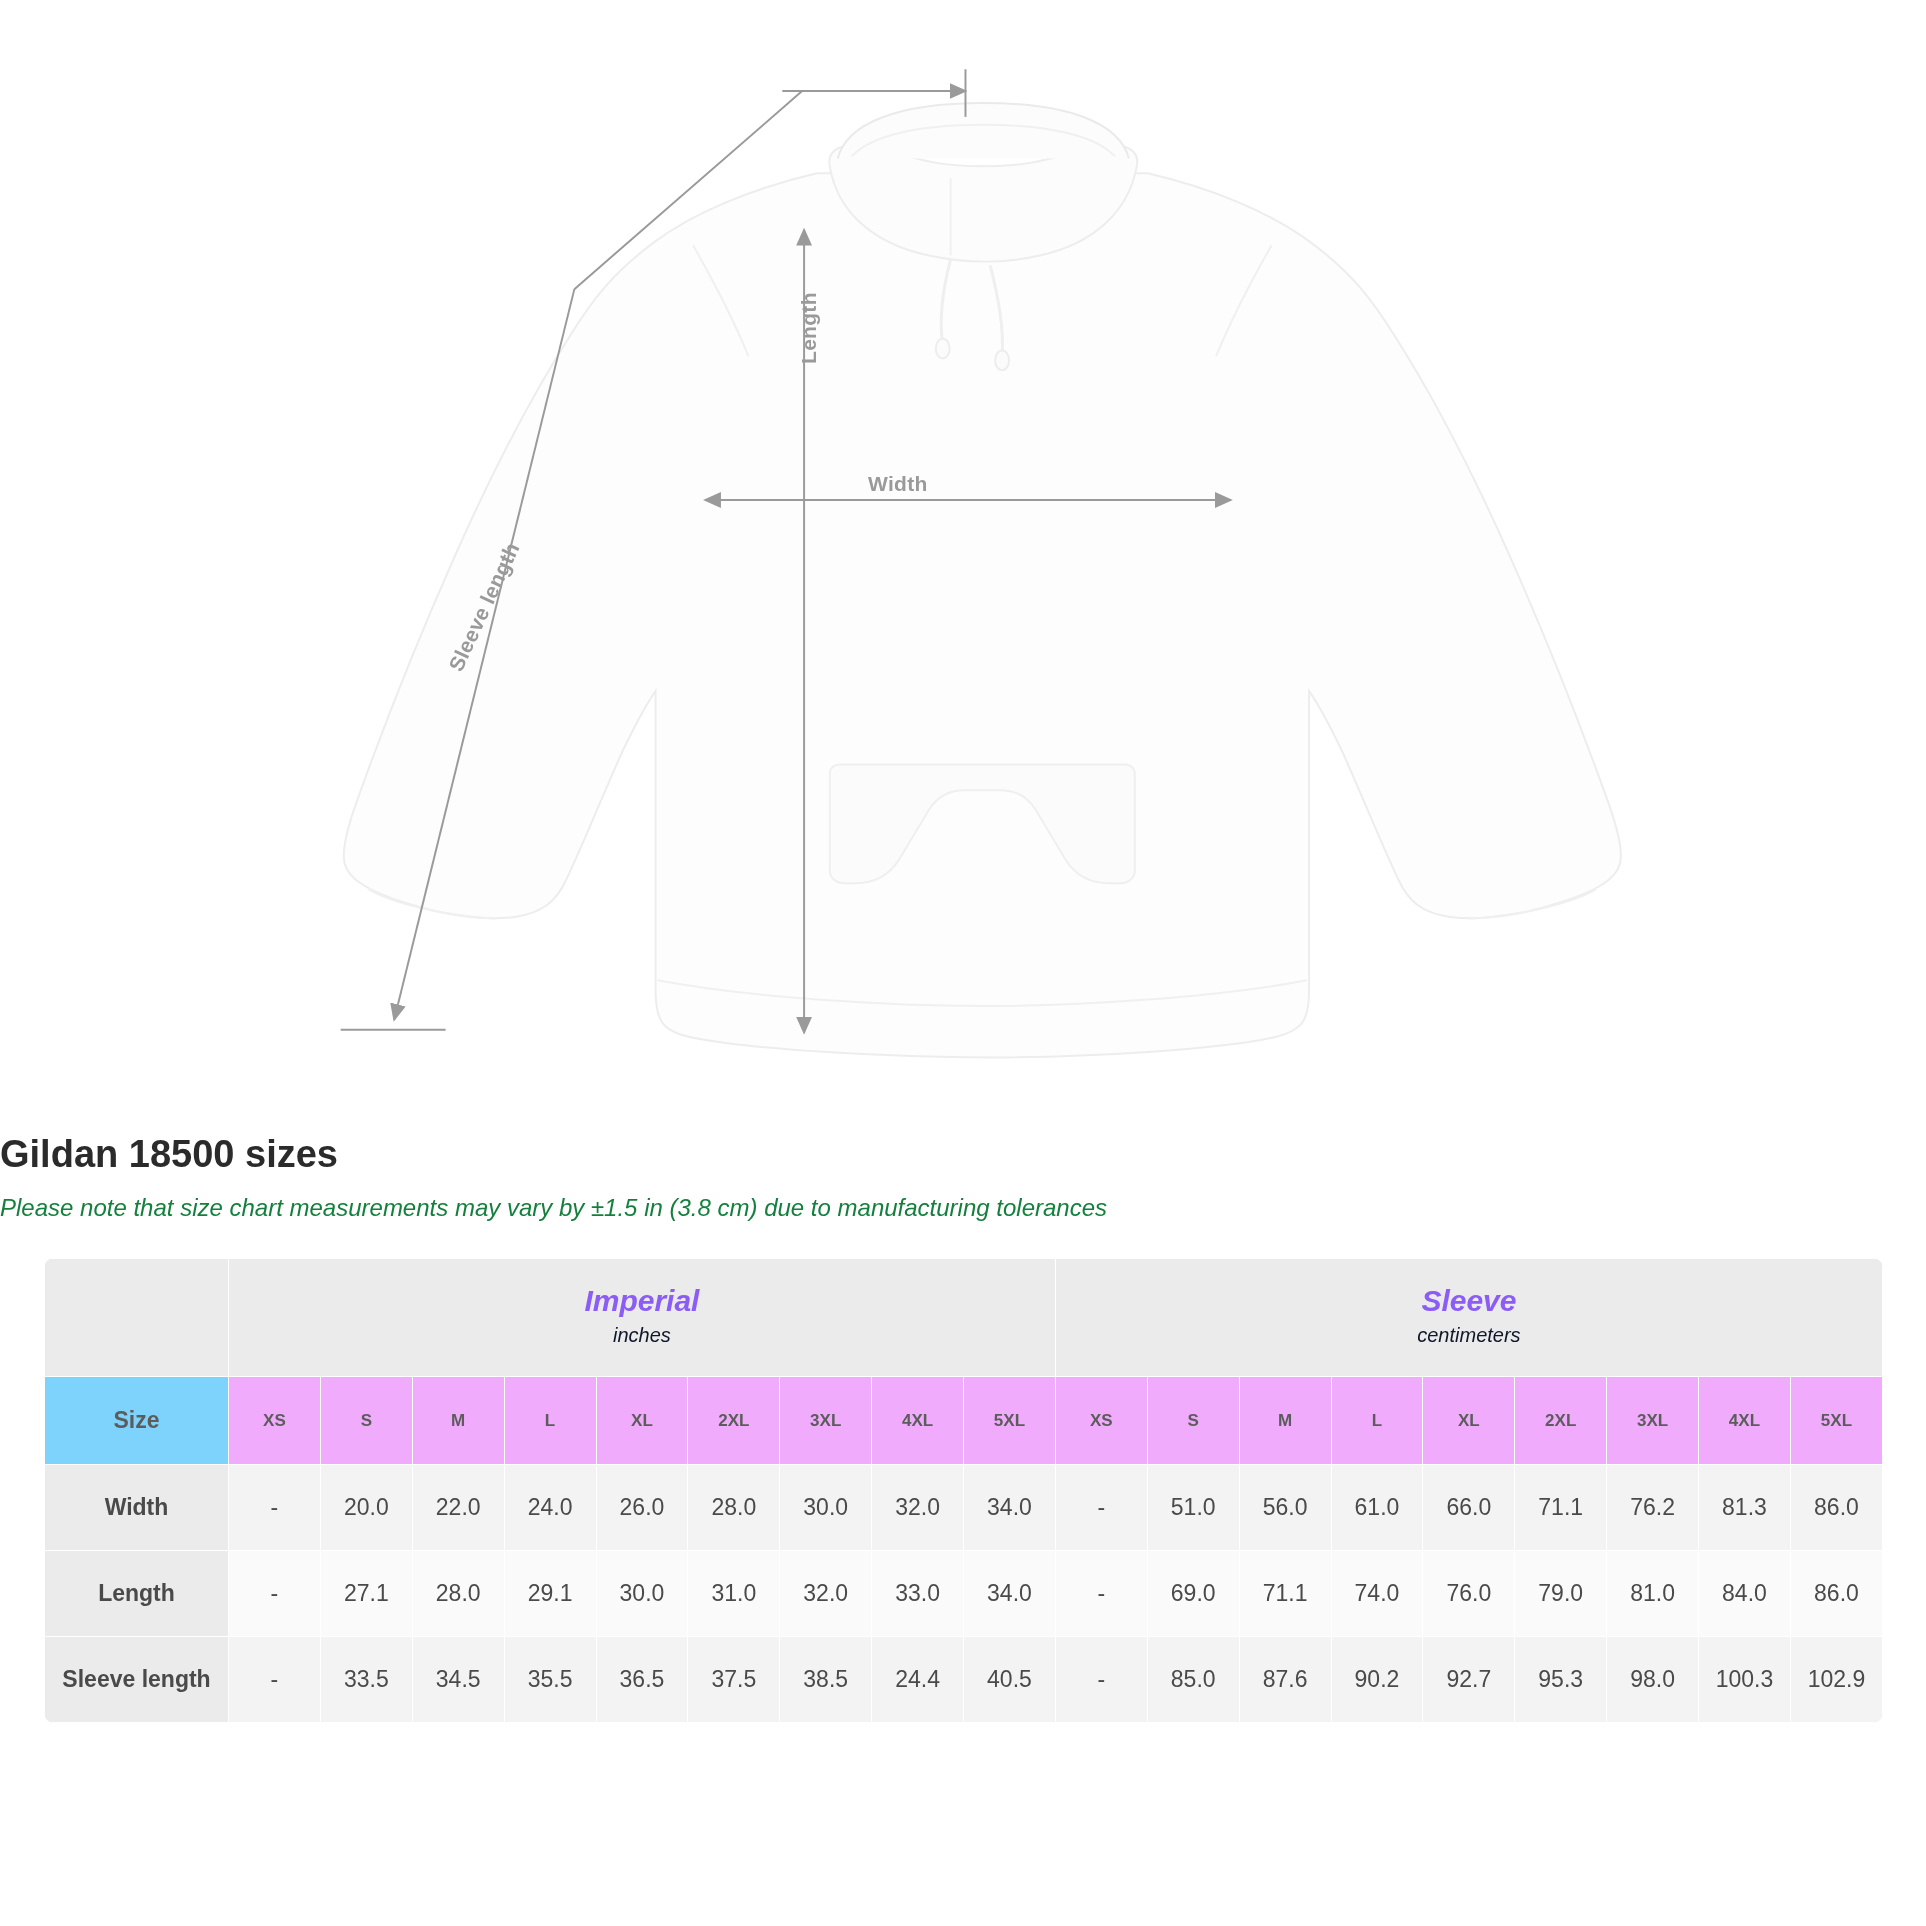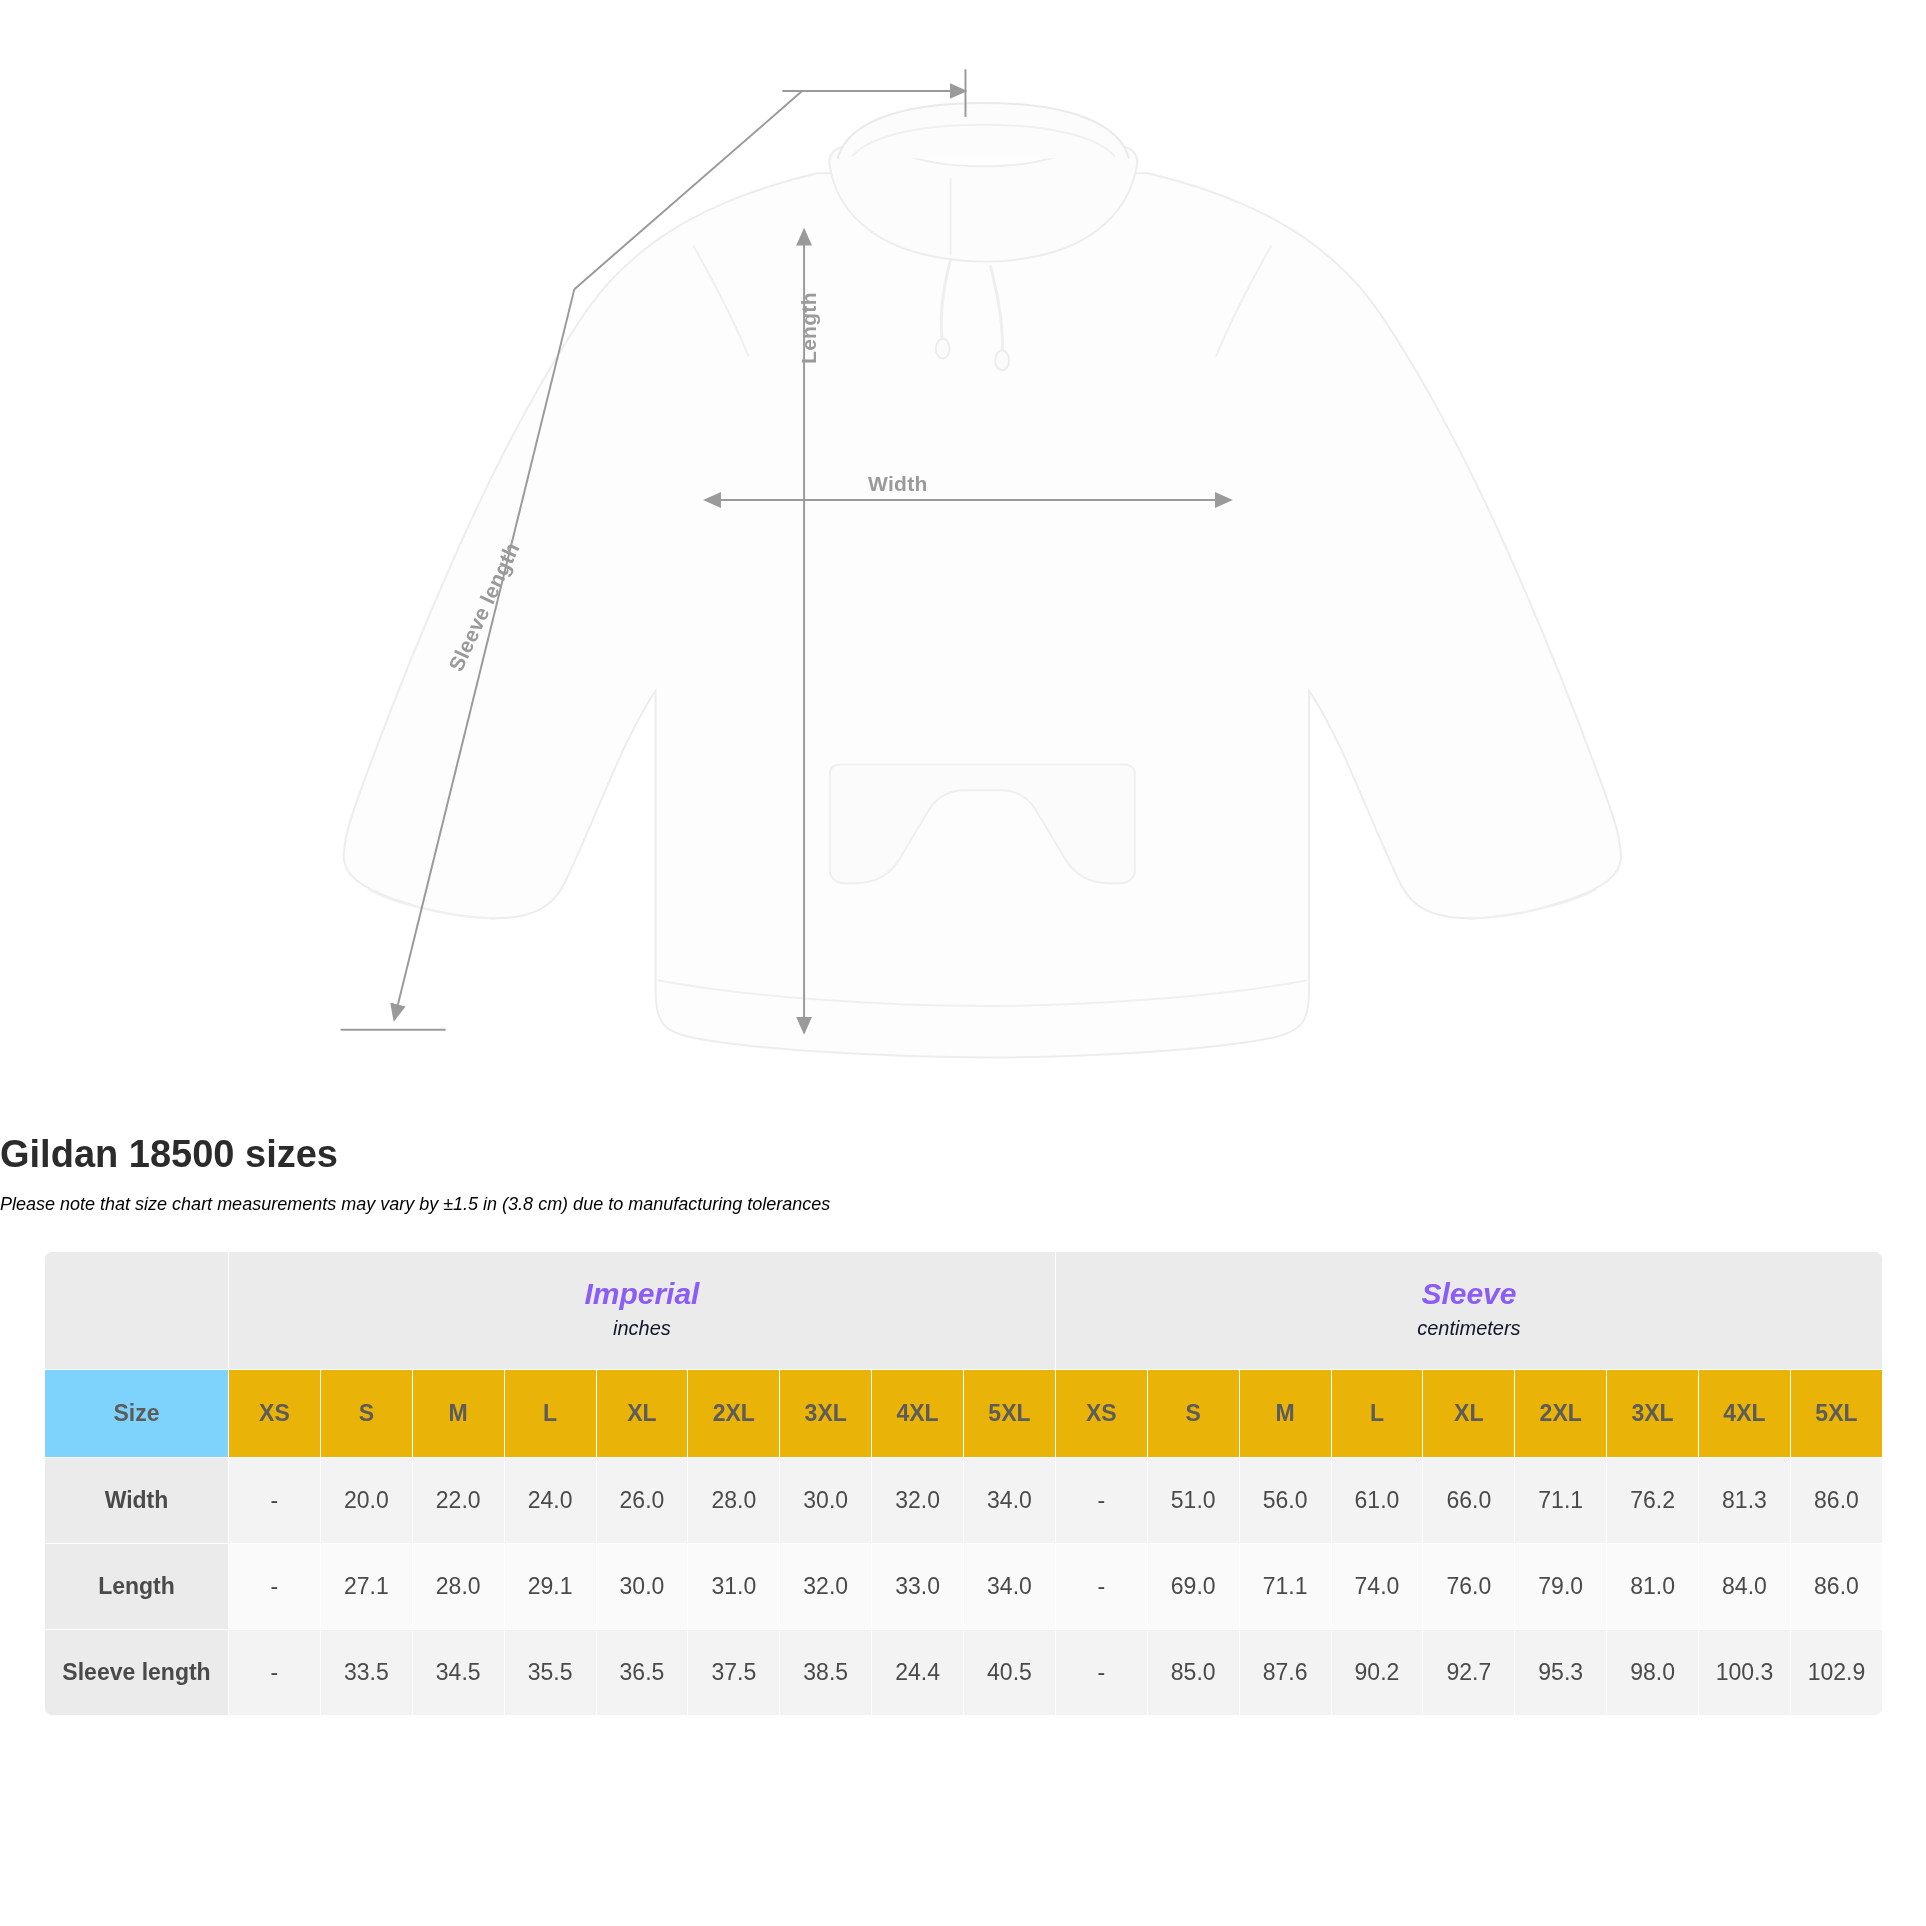--- a/index.html
+++ b/index.html
@@ -63,23 +63,23 @@
     text-align: left;
     margin-top: 24px;
   }
   .chart-title {
     font-size: 38px;
     font-weight: bold;
     color: #2b2b2b;
     margin: 0 0 18px 0;
   }
   .chart-note {
-    font-size: 18px;
+    font-size: 24px;
     font-style: italic;
-    color: #000000;
+    color: #15803d;
     margin: 0;
   }
 
   
   .table-wrap {
     margin: 36px auto 0 auto;
     width: 1839px;
   }
   table.size-table {
     border-collapse: collapse;
@@ -105,23 +105,23 @@
   }
   .unit-units {
     font-size: 20px;
     font-style: italic;
     color: #0f172a;
     line-height: 1.6;
   }
   .corner-cell { background: #ebebeb; }
 
   tr.header-row td {
-    background: #eab308;
+    background: #f0abfc;
     height: 85px;
-    font-size: 23px;
+    font-size: 17px;
     font-weight: bold;
     color: #5c5c5c;
   }
   tr.header-row td.rowlabel {
     background: #7dd3fc;
     font-size: 23px;
   }
 
   tr.data-row td {
     height: 83px;

